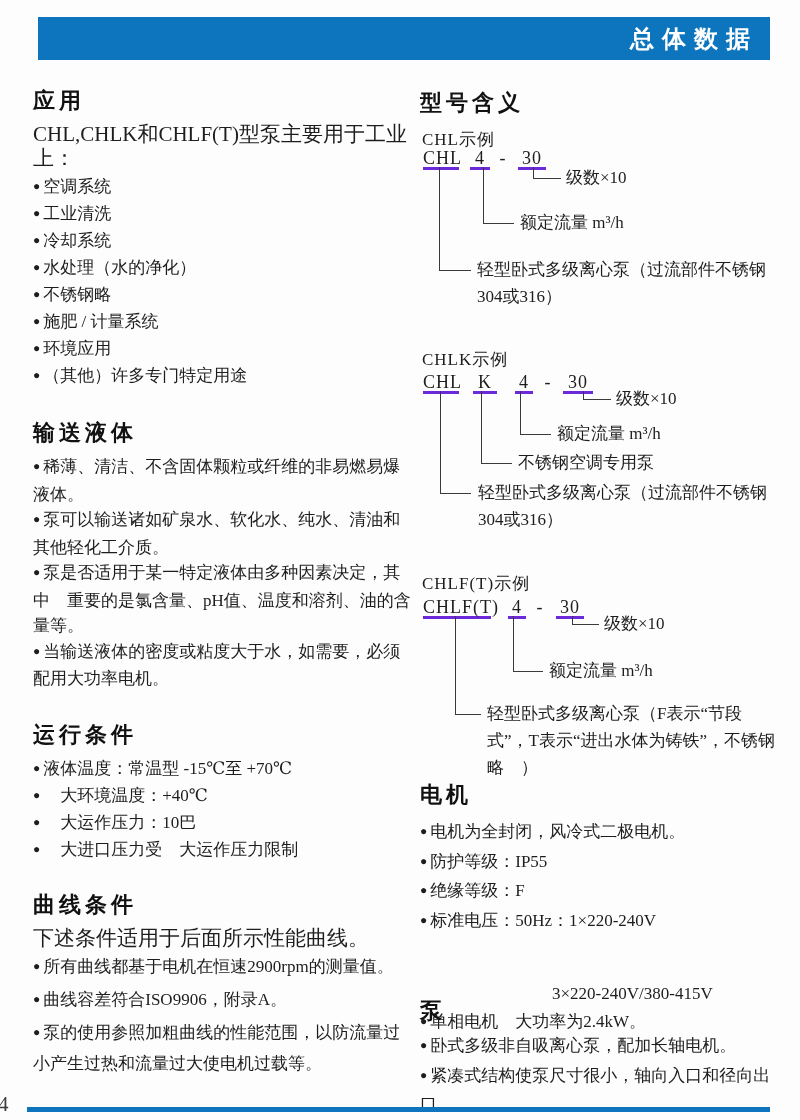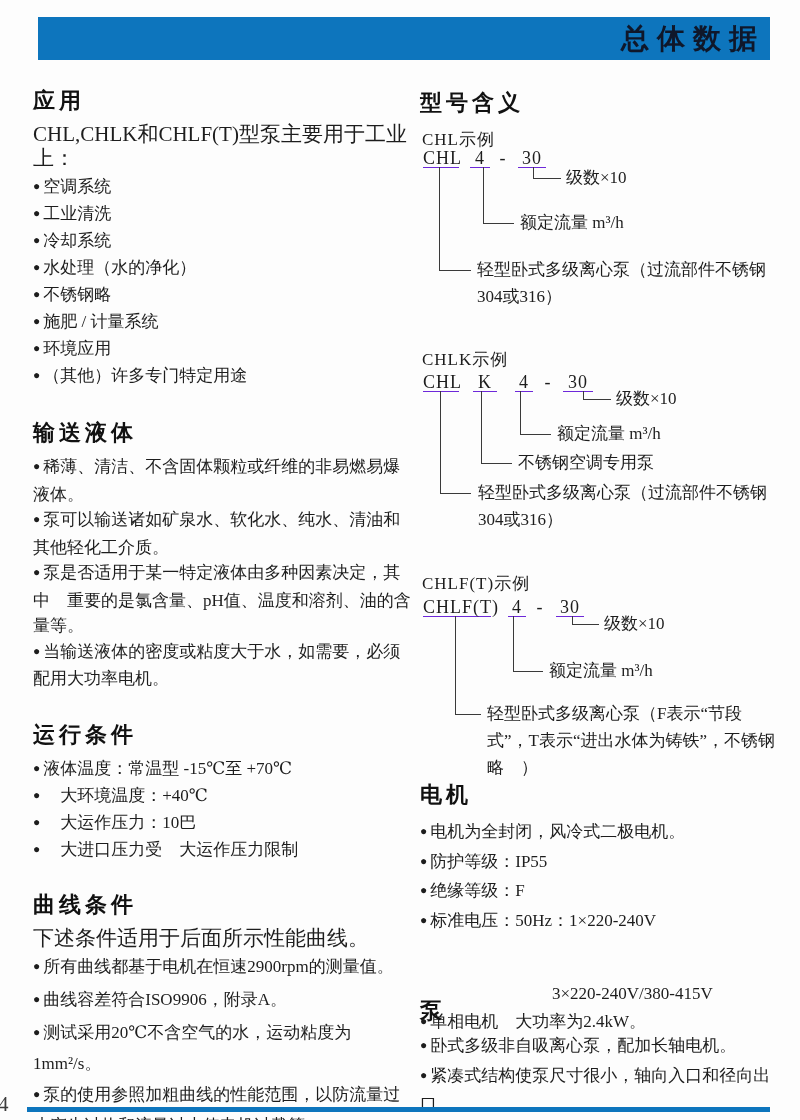--- a/index.html
+++ b/index.html
@@ -5,25 +5,25 @@
   html,body{margin:0;padding:0;background:#e9e9e9;}
   .page{
     position:relative;width:800px;height:1120px;margin:0 auto;
     background:#fdfdfd;overflow:hidden;
     font-family:"Liberation Serif","DejaVu Serif",serif;
     color:#1d1d1d;
   }
   
   .header-bar{
     position:absolute;left:38px;top:17px;width:732px;height:43px;
-    background:#0d75bd;color:#0f172a;
+    background:#0d75bd;color:#ffffff;
     display:flex;align-items:center;justify-content:flex-end;
-    box-sizing:border-box;padding-right:5px;
+    box-sizing:border-box;padding-right:12px;
     font-family:"Liberation Sans","DejaVu Sans",sans-serif;
-    font-weight:bold;font-size:28px;letter-spacing:8px;
+    font-weight:bold;font-size:24px;letter-spacing:8px;
   }
   
   .sec{
     font-family:"Liberation Sans","DejaVu Sans",sans-serif;
     font-weight:bold;font-size:22px;line-height:26px;
     letter-spacing:4px;color:#111;margin:0;
   }
   
   .col-left{position:absolute;left:33px;top:88px;width:382px;}
   .intro{font-size:21px;line-height:24px;margin:8px 0 2px 0;}
@@ -37,21 +37,21 @@
   .opline{font-size:17px;line-height:26px;}
   .opline.indent{padding-left:97px;}
   .cv-item{font-size:17px;line-height:29px;margin:2px 0 0 0;}
   
   .rblock{position:absolute;left:420px;width:360px;}
   .ex-title{position:absolute;left:422px;font-size:17px;letter-spacing:1px;}
   .diagram{position:absolute;left:420px;width:370px;}
   .tok{
     position:absolute;top:0;height:19px;display:inline-block;
     text-align:center;font-size:18px;letter-spacing:1px;
-    border-bottom:1px solid #6d28d9;
+    border-bottom:3px solid #6d28d9;
   }
   .tok.nul{border-bottom:none;}
   .conn{position:absolute;border-left:1px solid #3a3a3a;border-bottom:1px solid #3a3a3a;}
   .dlabel{position:absolute;font-size:17px;line-height:27px;}
   .mo-item{font-size:17px;line-height:27.5px;}
   .mo-indent{padding-left:132px;margin-top:44px;}
   .pg-num{position:absolute;left:-2px;top:1092px;font-size:21px;color:#3c3c3c;}
   .bottom-rule{position:absolute;left:27px;top:1107px;width:743px;height:5px;background:#0d75bd;}
 </style>
 </head>
@@ -87,21 +87,20 @@
     <h2 class="sec mt30 mb8">运行条件</h2>
     <div class="opline"><span class="bu">●</span><span>液体温度：常温型 -15℃至 +70℃</span></div>
     <div class="opline"><span class="bu">●</span><span>　大环境温度：+40℃</span></div>
     <div class="opline"><span class="bu">●</span><span>　大运作压力：10巴</span></div>
     <div class="opline"><span class="bu">●</span><span>　大进口压力受　大运作压力限制</span></div>
 
     <h2 class="sec mt28">曲线条件</h2>
     <p class="intro">下述条件适用于后面所示性能曲线。</p>
     <p class="cv-item"><span class="bu">●</span><span>所有曲线都基于电机在恒速2900rpm的测量值。</span></p>
     <p class="cv-item"><span class="bu">●</span><span>曲线容差符合ISO9906，附录A。</span></p>
-    <p class="cv-item"><span class="bu">●</span><span>测试采用20℃不含空气的水，运动粘度为1mm²/s。</span></p>
     <p class="cv-item"><span class="bu">●</span><span>泵的使用参照加粗曲线的性能范围，以防流量过小产生过热和流量过大使电机过载等。</span></p>
   </div>
 
   <h2 class="sec rblock" style="top:90px;">型号含义</h2>
 
   <div class="ex-title" style="top:128px;">CHL示例</div>
   <div class="diagram" style="top:148px;height:170px;">
     <span class="tok" style="left:3px;width:36px;">CHL</span>
     <span class="tok" style="left:50px;width:20px;">4</span>
     <span class="tok nul" style="left:76px;width:14px;">-</span>

